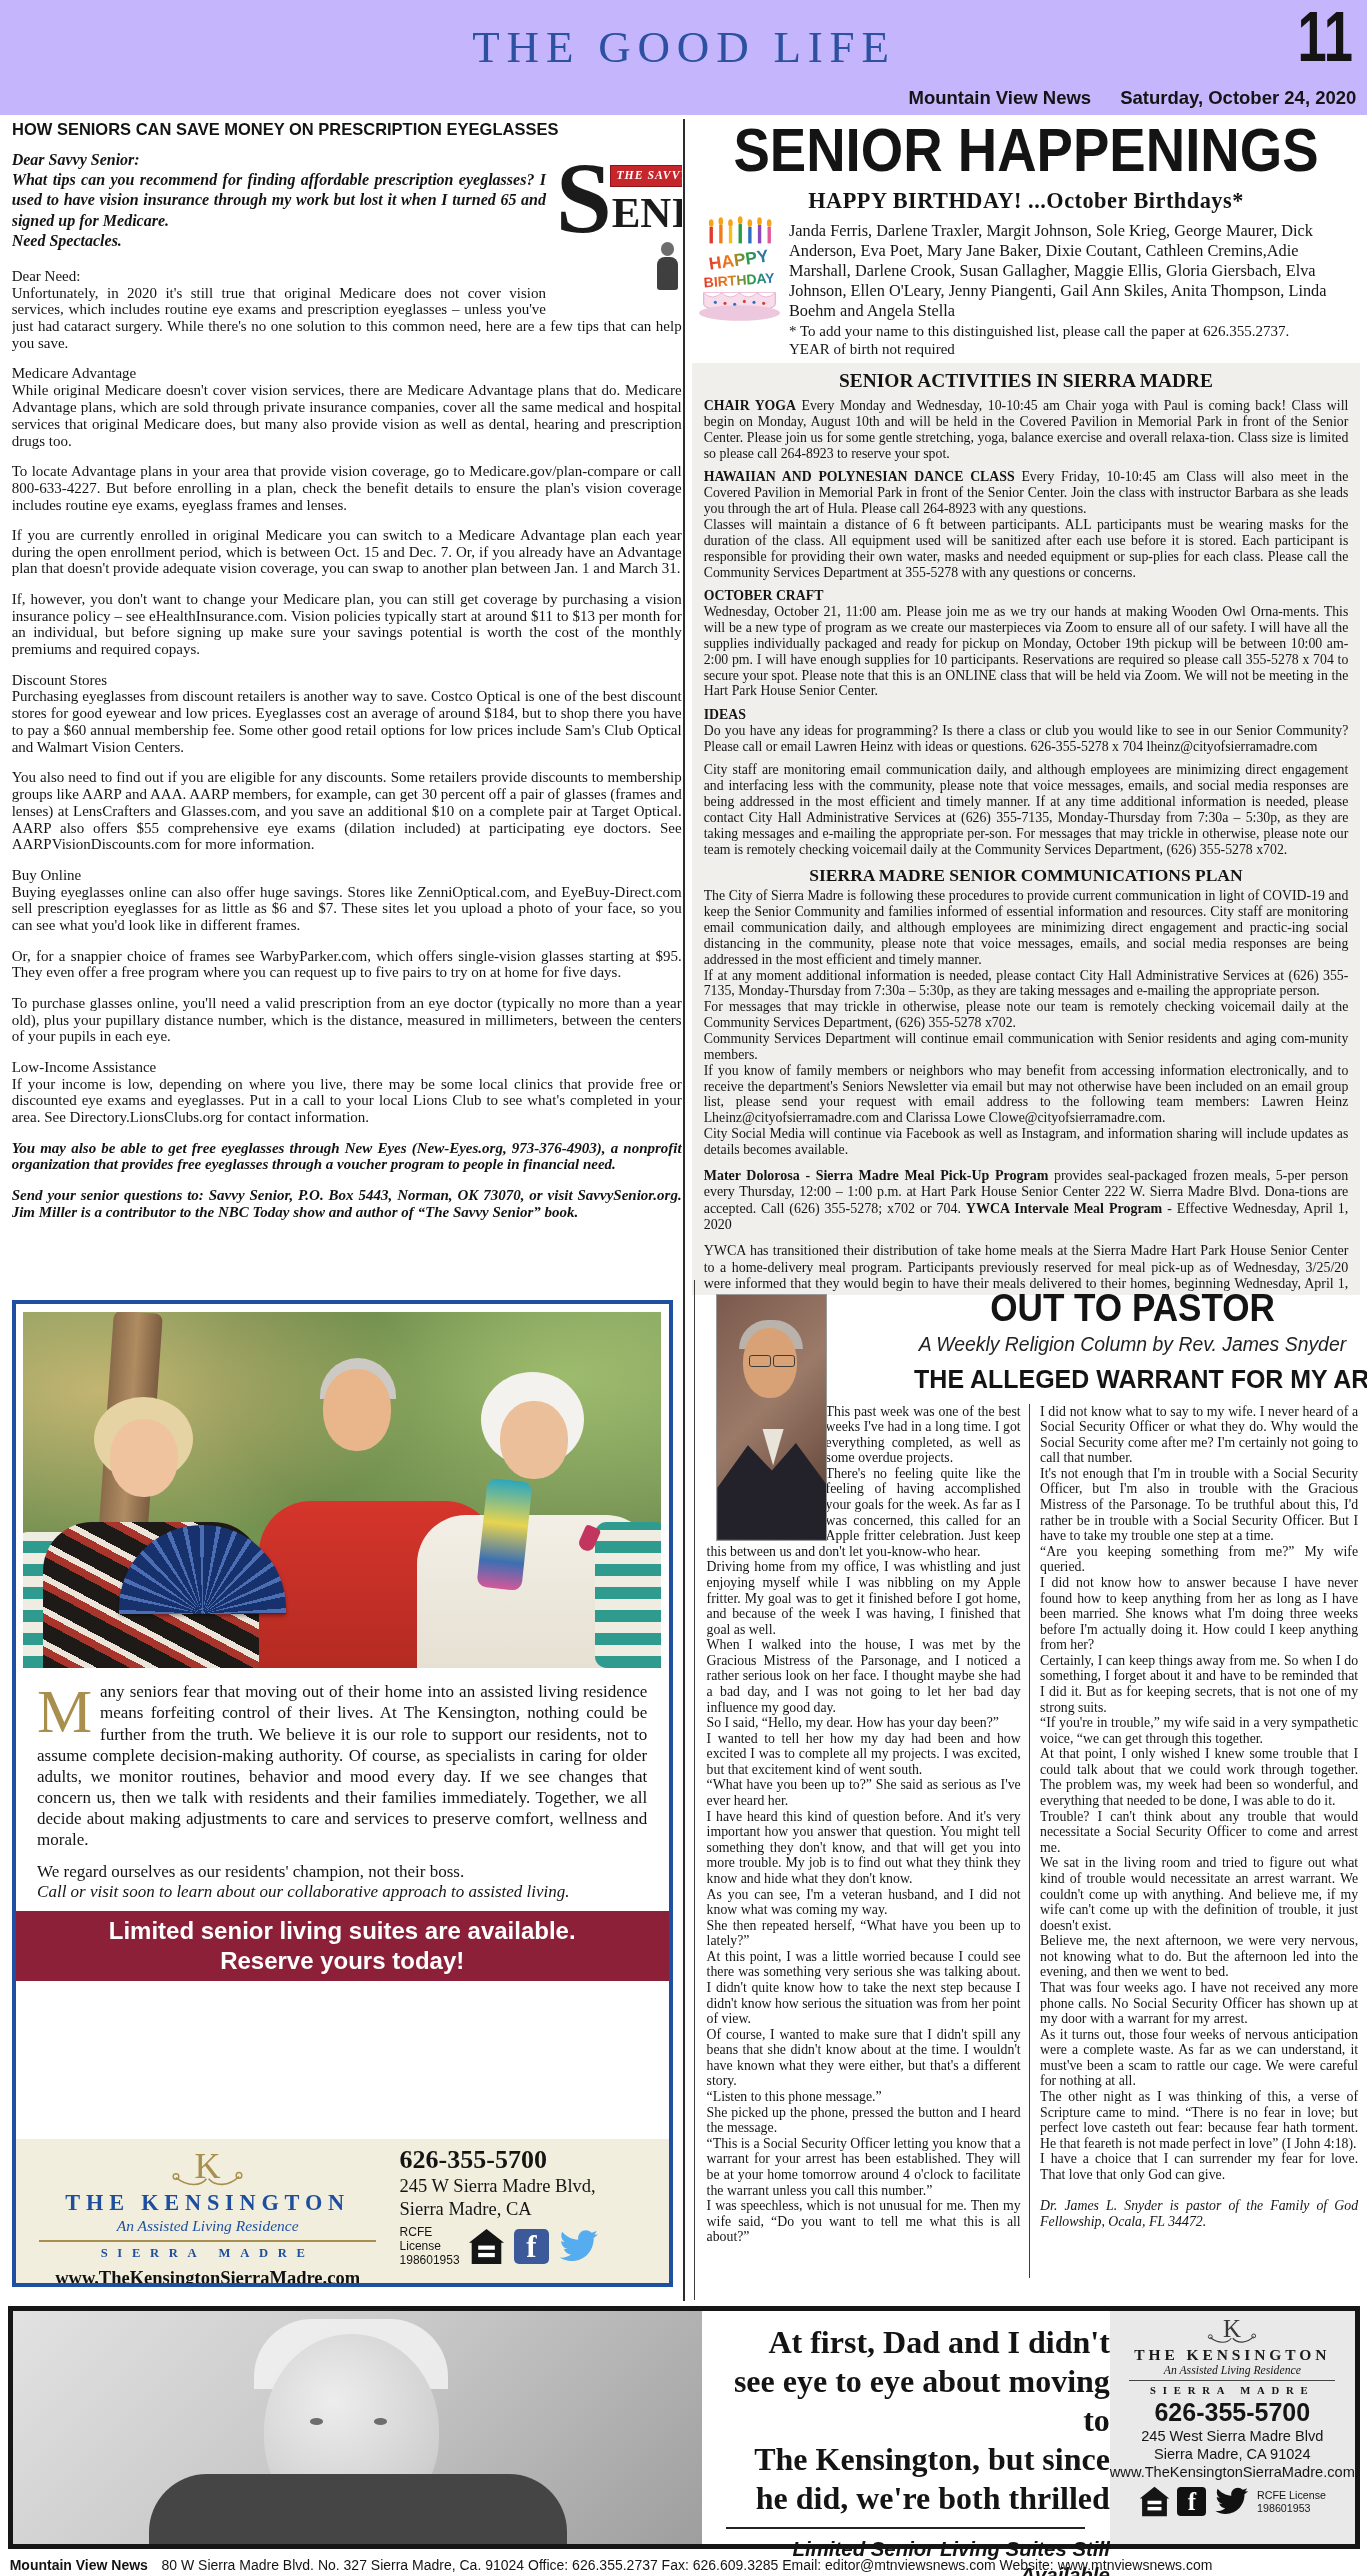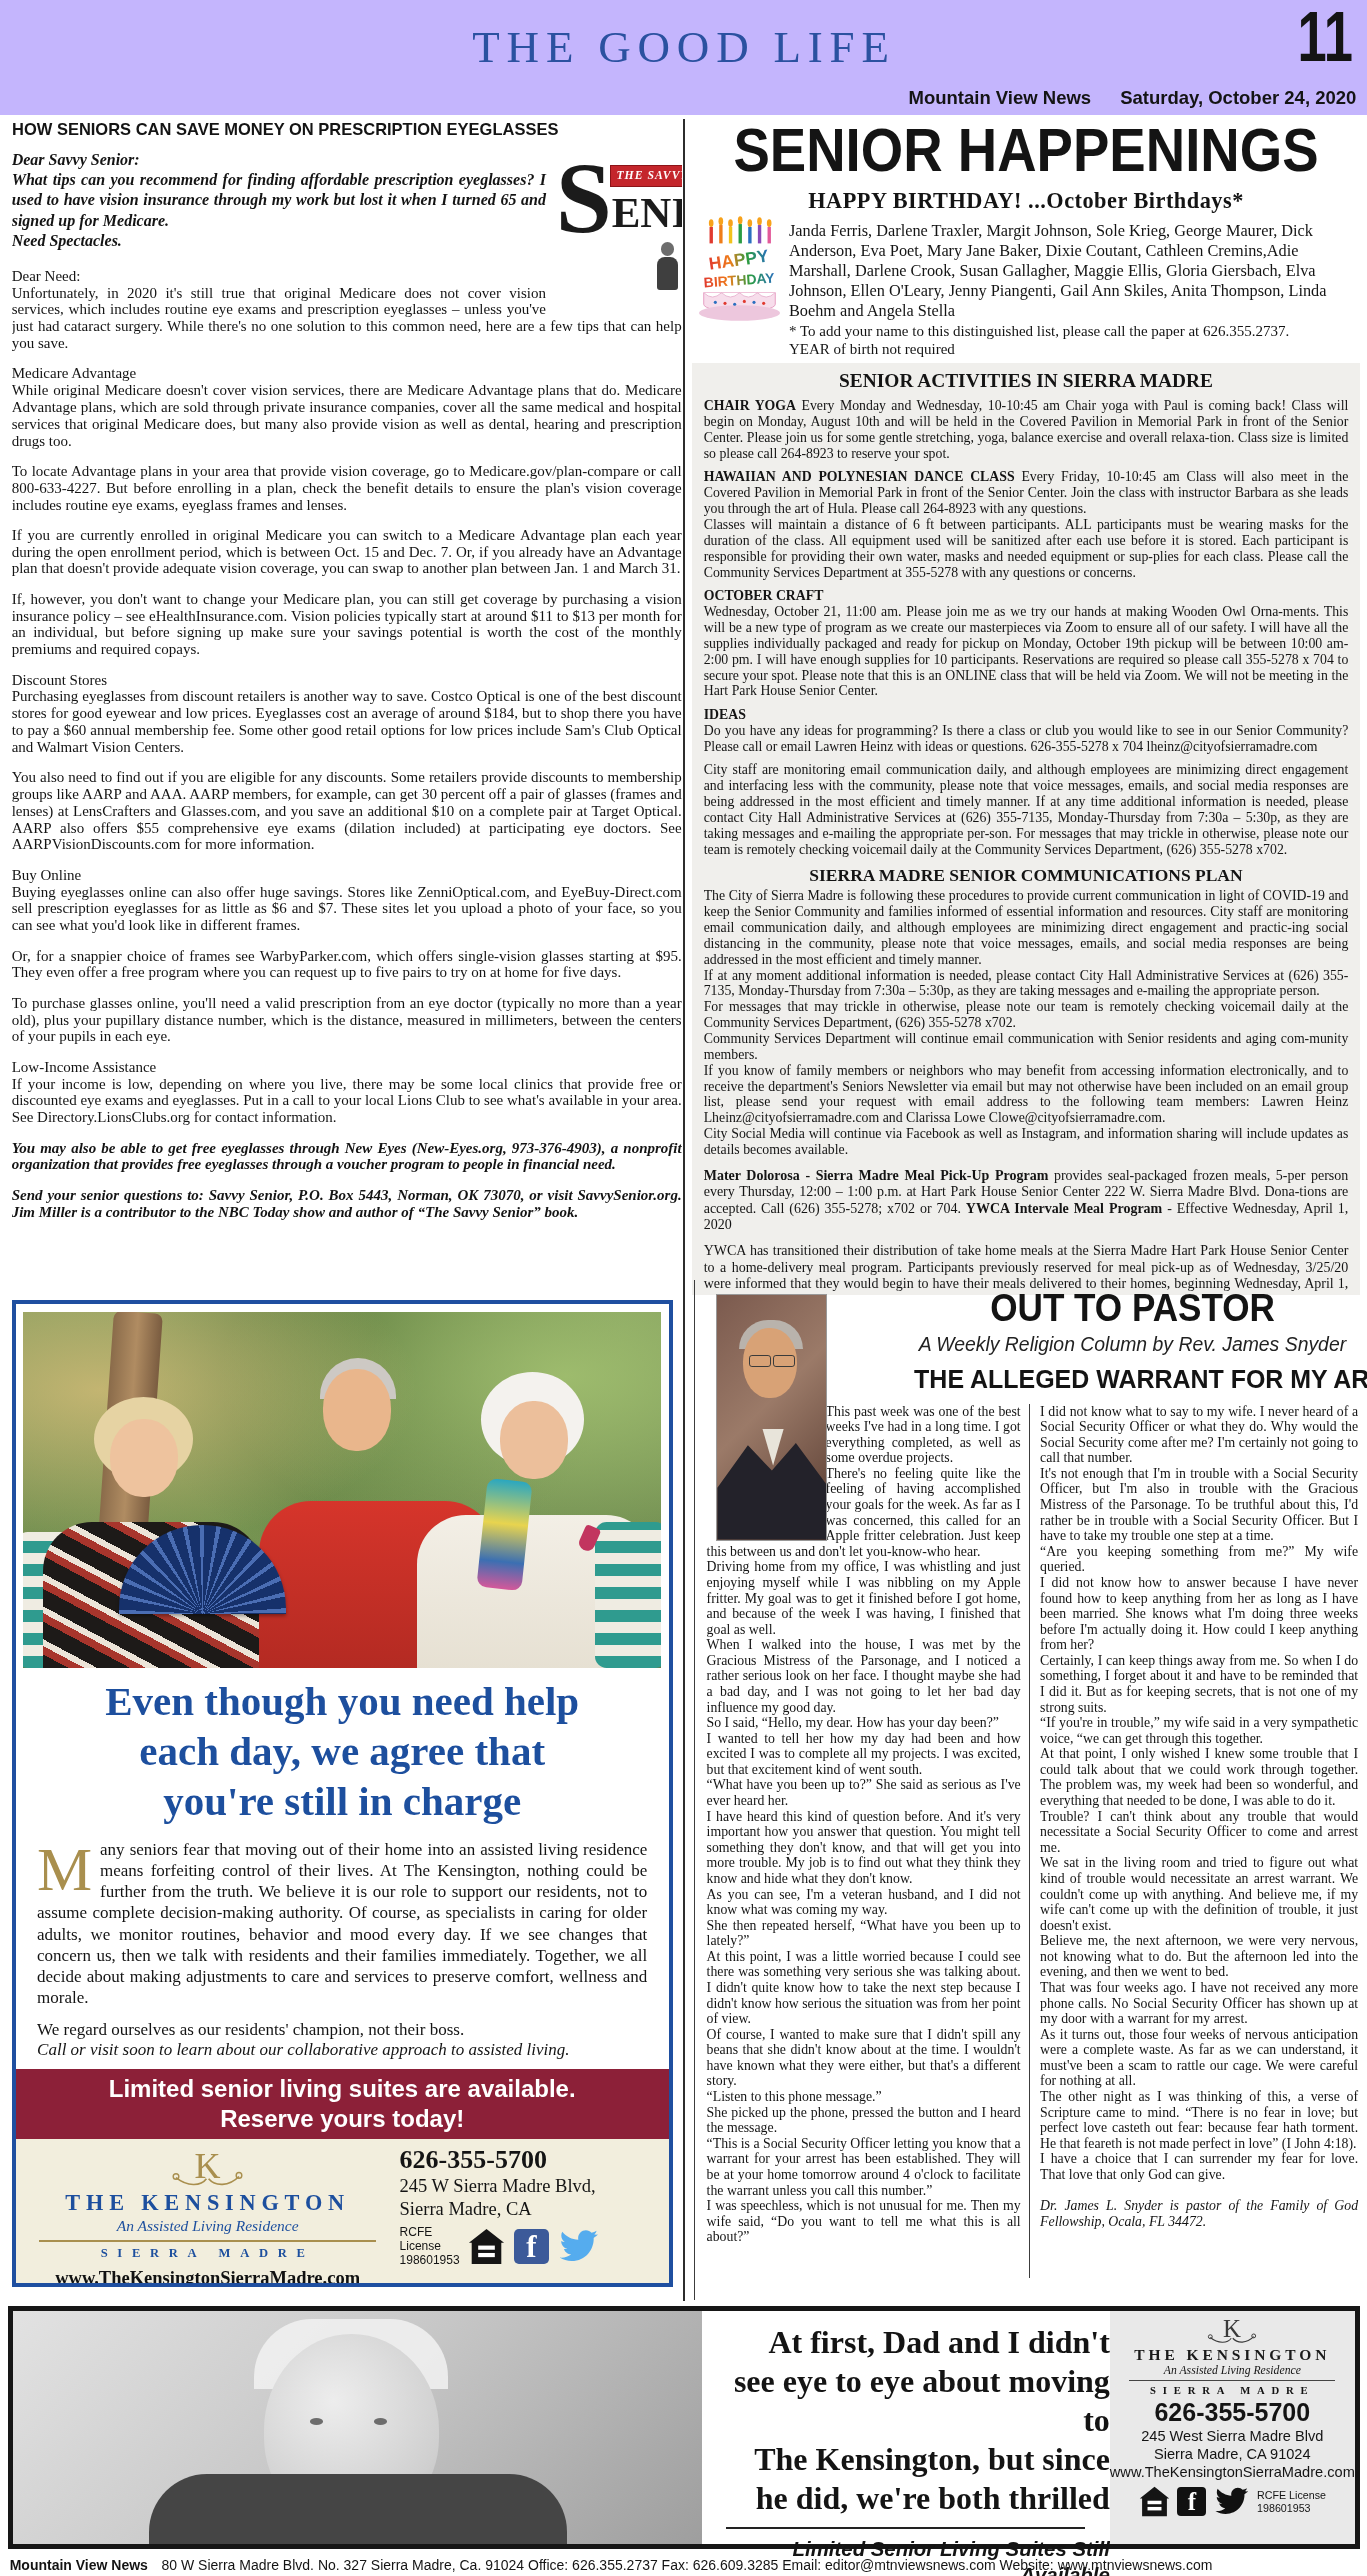--- a/index.html
+++ b/index.html
@@ -209,21 +209,21 @@
         <p class="sv-p">If you are currently enrolled in original Medicare you can switch to a Medicare Advantage plan each year during the open enrollment period, which is between Oct. 15 and Dec. 7. Or, if you already have an Advantage plan that doesn't provide adequate vision coverage, you can swap to another plan between Jan. 1 and March 31.</p>
         <p class="sv-p">If, however, you don't want to change your Medicare plan, you can still get coverage by purchasing a vision insurance policy – see eHealthInsurance.com. Vision policies typically start at around $11 to $13 per month for an individual, but before signing up make sure your savings potential is worth the cost of the monthly premiums and required copays.</p>
         <p class="sv-p sub">Discount Stores</p>
         <p class="sv-p">Purchasing eyeglasses from discount retailers is another way to save. Costco Optical is one of the best discount stores for good eyewear and low prices. Eyeglasses cost an average of around $184, but to shop there you have to pay a $60 annual membership fee. Some other good retail options for low prices include Sam's Club Optical and Walmart Vision Centers.</p>
         <p class="sv-p">You also need to find out if you are eligible for any discounts. Some retailers provide discounts to membership groups like AARP and AAA. AARP members, for example, can get 30 percent off a pair of glasses (frames and lenses) at LensCrafters and Glasses.com, and you save an additional $10 on a complete pair at Target Optical. AARP also offers $55 comprehensive eye exams (dilation included) at participating eye doctors. See AARPVisionDiscounts.com for more information.</p>
         <p class="sv-p sub">Buy Online</p>
         <p class="sv-p">Buying eyeglasses online can also offer huge savings. Stores like ZenniOptical.com, and EyeBuy-Direct.com sell prescription eyeglasses for as little as $6 and $7. These sites let you upload a photo of your face, so you can see what you'd look like in different frames.</p>
         <p class="sv-p">Or, for a snappier choice of frames see WarbyParker.com, which offers single-vision glasses starting at $95. They even offer a free program where you can request up to five pairs to try on at home for five days.</p>
         <p class="sv-p">To purchase glasses online, you'll need a valid prescription from an eye doctor (typically no more than a year old), plus your pupillary distance number, which is the distance, measured in millimeters, between the centers of your pupils in each eye.</p>
         <p class="sv-p sub">Low-Income Assistance</p>
-        <p class="sv-p">If your income is low, depending on where you live, there may be some local clinics that provide free or discounted eye exams and eyeglasses. Put in a call to your local Lions Club to see what's available in your area. See Directory.LionsClubs.org for contact information.</p>
+        <p class="sv-p">If your income is low, depending on where you live, there may be some local clinics that provide free or discounted eye exams and eyeglasses. Put in a call to your local Lions Club to see what's completed in your area. See Directory.LionsClubs.org for contact information.</p>
         <p class="sv-p it">You may also be able to get free eyeglasses through New Eyes (New-Eyes.org, 973-376-4903), a nonprofit organization that provides free eyeglasses through a voucher program to people in financial need.</p>
         <p class="sv-p it">Send your senior questions to: Savvy Senior, P.O. Box 5443, Norman, OK 73070, or visit SavvySenior.org. Jim Miller is a contributor to the NBC Today show and author of “The Savvy Senior” book.</p>
       </div>
   </div>
 
   <div class="kenad">
     <div class="ken-photo">
       <div class="trunk"></div>
       <div class="pillow-l"></div>
       <div class="p-left-hair"></div>
@@ -232,25 +232,20 @@
       <div class="p-mid-hair"></div>
       <div class="p-mid-body"></div>
       <div class="p-mid-head"></div>
       <div class="p-right-hair"></div>
       <div class="p-right-body"></div>
       <div class="p-right-head"></div>
       <div class="scarf"></div>
       <div class="pillow-r"></div>
       <div class="tassel"></div>
       <div class="fan"></div>
-    </div>
-    <div class="ken-headline">
-      <div>Even though you need help</div>
-      <div>each day, we agree that</div>
-      <div>you're still in charge</div>
     </div>
     <div class="ken-body"><span class="dropcap">M</span><span>any seniors fear that moving out of their home into an assisted living residence means forfeiting control of their lives. At The Kensington, nothing could be further from the truth. We believe it is our role to support our residents, not to assume complete decision-making authority. Of course, as specialists in caring for older adults, we monitor routines, behavior and mood every day. If we see changes that concern us, then we talk with residents and their families immediately. Together, we all decide about making adjustments to care and services to preserve comfort, wellness and morale.</span></div>
     <p class="ken-champ">We regard ourselves as our residents' champion, not their boss.</p>
     <p class="ken-call">Call or visit soon to learn about our collaborative approach to assisted living.</p>
     <div class="ken-banner">
       <div>Limited senior living suites are available.</div>
       <div>Reserve yours today!</div>
     </div>
     <div class="ken-bottom">
       <div class="ken-brand">

